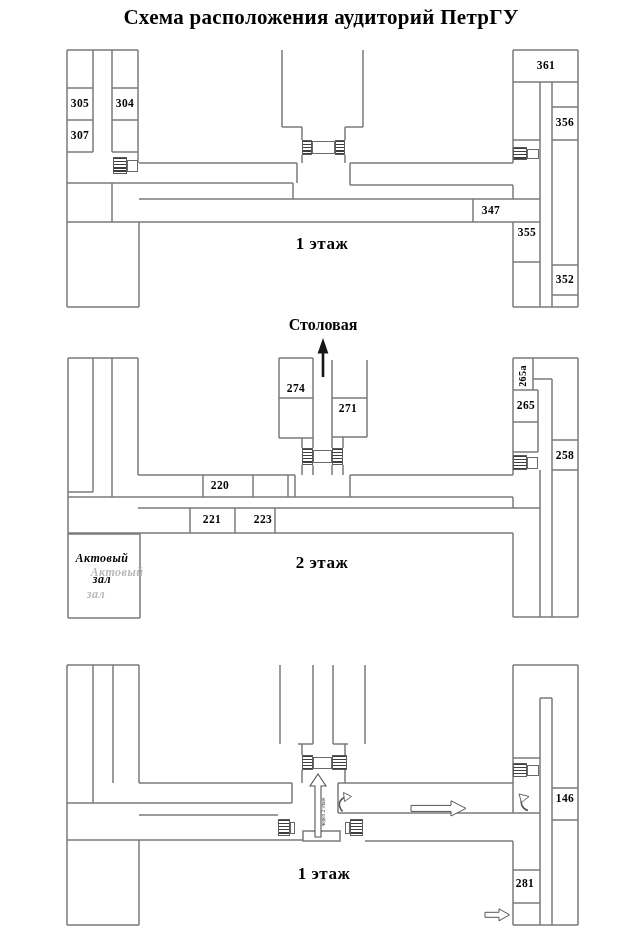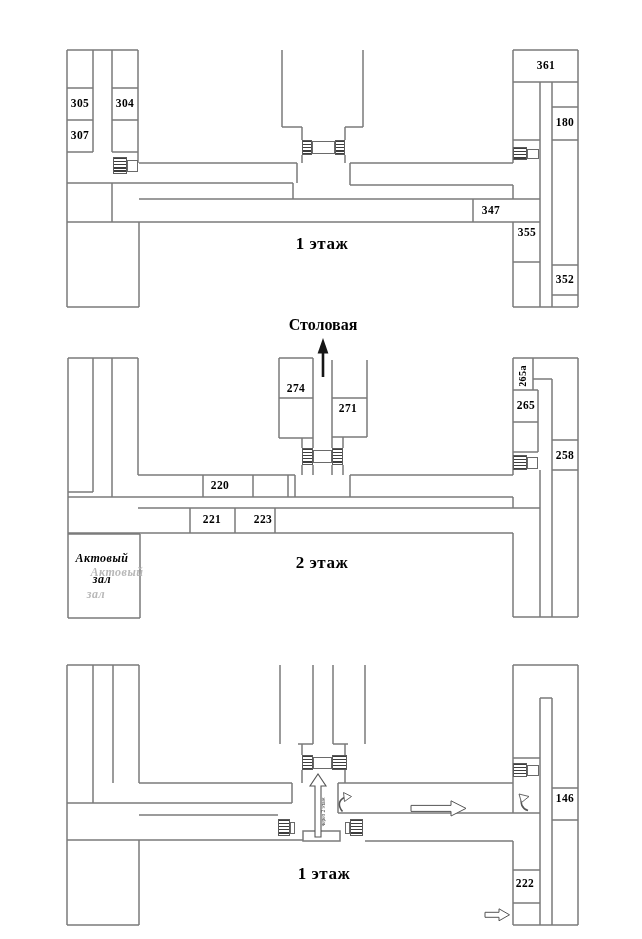--- a/index.html
+++ b/index.html
@@ -19,20 +19,21 @@
   .via{font-size:5.5px;font-weight:normal;color:#333;letter-spacing:0;}
   .stairsH,.stairsV{position:absolute;box-sizing:border-box;border:1px solid #5a5a5a;background-color:#fff;}
   .stairsH{background-image:repeating-linear-gradient(to bottom,#3d3d3d 0,#3d3d3d 1.2px,#ffffff 1.2px,#ffffff 3.1px);}
   .landing{position:absolute;box-sizing:border-box;border:1px solid #6a6a6a;background:#fff;}
 </style>
 </head>
 <body>
 
 <div class="page">
 
+  <div class="title">Схема расположения аудиторий ПетрГУ</div>
 
   <svg width="642" height="939" viewBox="0 0 642 939">
 
     <g fill="none" stroke="#7b7b7b" stroke-width="1.5">
       <path d="M67,50 H138 M67,50 V307 M93,50 V152 M112,50 V152 M138,50 V163
                M67,88 H93 M112,88 H138 M67,120 H93 M112,120 H138 M67,152 H93 M112,152 H138
                M67,183 H293 M293,183 V199 M112,183 V222
                M139,199 H540 M473,199 V222 M67,222 H540
                M67,307 H139 M139,222 V307
                M139,163 H297 M297,163 V183 M350,163 H513 M350,163 V185 M350,185 H513
@@ -126,21 +127,21 @@
   <div class="landing" style="left:527px;top:765px;width:12px;height:11px;"></div>
   <div class="stairsH" style="left:278px;top:819px;width:12px;height:17px;"></div>
   <div class="landing" style="left:290px;top:822px;width:5px;height:12px;"></div>
   <div class="stairsH" style="left:350px;top:819px;width:13px;height:17px;"></div>
   <div class="landing" style="left:345px;top:822px;width:5px;height:12px;"></div>
 
   <div class="lbl room" style="left:80px;top:104px;">305</div>
   <div class="lbl room" style="left:80px;top:136px;">307</div>
   <div class="lbl room" style="left:125px;top:104px;">304</div>
   <div class="lbl room" style="left:546px;top:66px;">361</div>
-  <div class="lbl room" style="left:565px;top:123px;">180</div>
+  <div class="lbl room" style="left:565px;top:123px;">356</div>
   <div class="lbl room" style="left:491px;top:211px;">347</div>
   <div class="lbl room" style="left:527px;top:233px;">355</div>
   <div class="lbl room" style="left:565px;top:280px;">352</div>
   <div class="lbl floorlbl" style="left:322px;top:243px;">1 этаж</div>
 
   <div class="lbl cafeteria" style="left:323px;top:325px;">Столовая</div>
   <div class="lbl room" style="left:296px;top:389px;">274</div>
   <div class="lbl room" style="left:348px;top:409px;">271</div>
   <div class="lbl room" style="left:220px;top:486px;">220</div>
   <div class="lbl room" style="left:212px;top:520px;">221</div>
@@ -148,17 +149,17 @@
   <div class="lbl room r265a rot" style="left:523px;top:376px;">265а</div>
   <div class="lbl room" style="left:526px;top:406px;">265</div>
   <div class="lbl room" style="left:565px;top:456px;">258</div>
   <div class="lbl hall ghost" style="left:117px;top:572px;">Актовый</div>
   <div class="lbl hall ghost" style="left:96px;top:594px;">зал</div>
   <div class="lbl hall" style="left:102px;top:558px;">Актовый</div>
   <div class="lbl hall" style="left:102px;top:579px;">зал</div>
   <div class="lbl floorlbl" style="left:322px;top:562px;">2 этаж</div>
 
   <div class="lbl room" style="left:565px;top:799px;">146</div>
-  <div class="lbl room" style="left:525px;top:884px;">222</div>
+  <div class="lbl room" style="left:525px;top:884px;">281</div>
   <div class="lbl via rot" style="left:324px;top:812px;">через 2 этаж</div>
   <div class="lbl floorlbl" style="left:324px;top:873px;">1 этаж</div>
 
 </div>
 
 </body></html>

